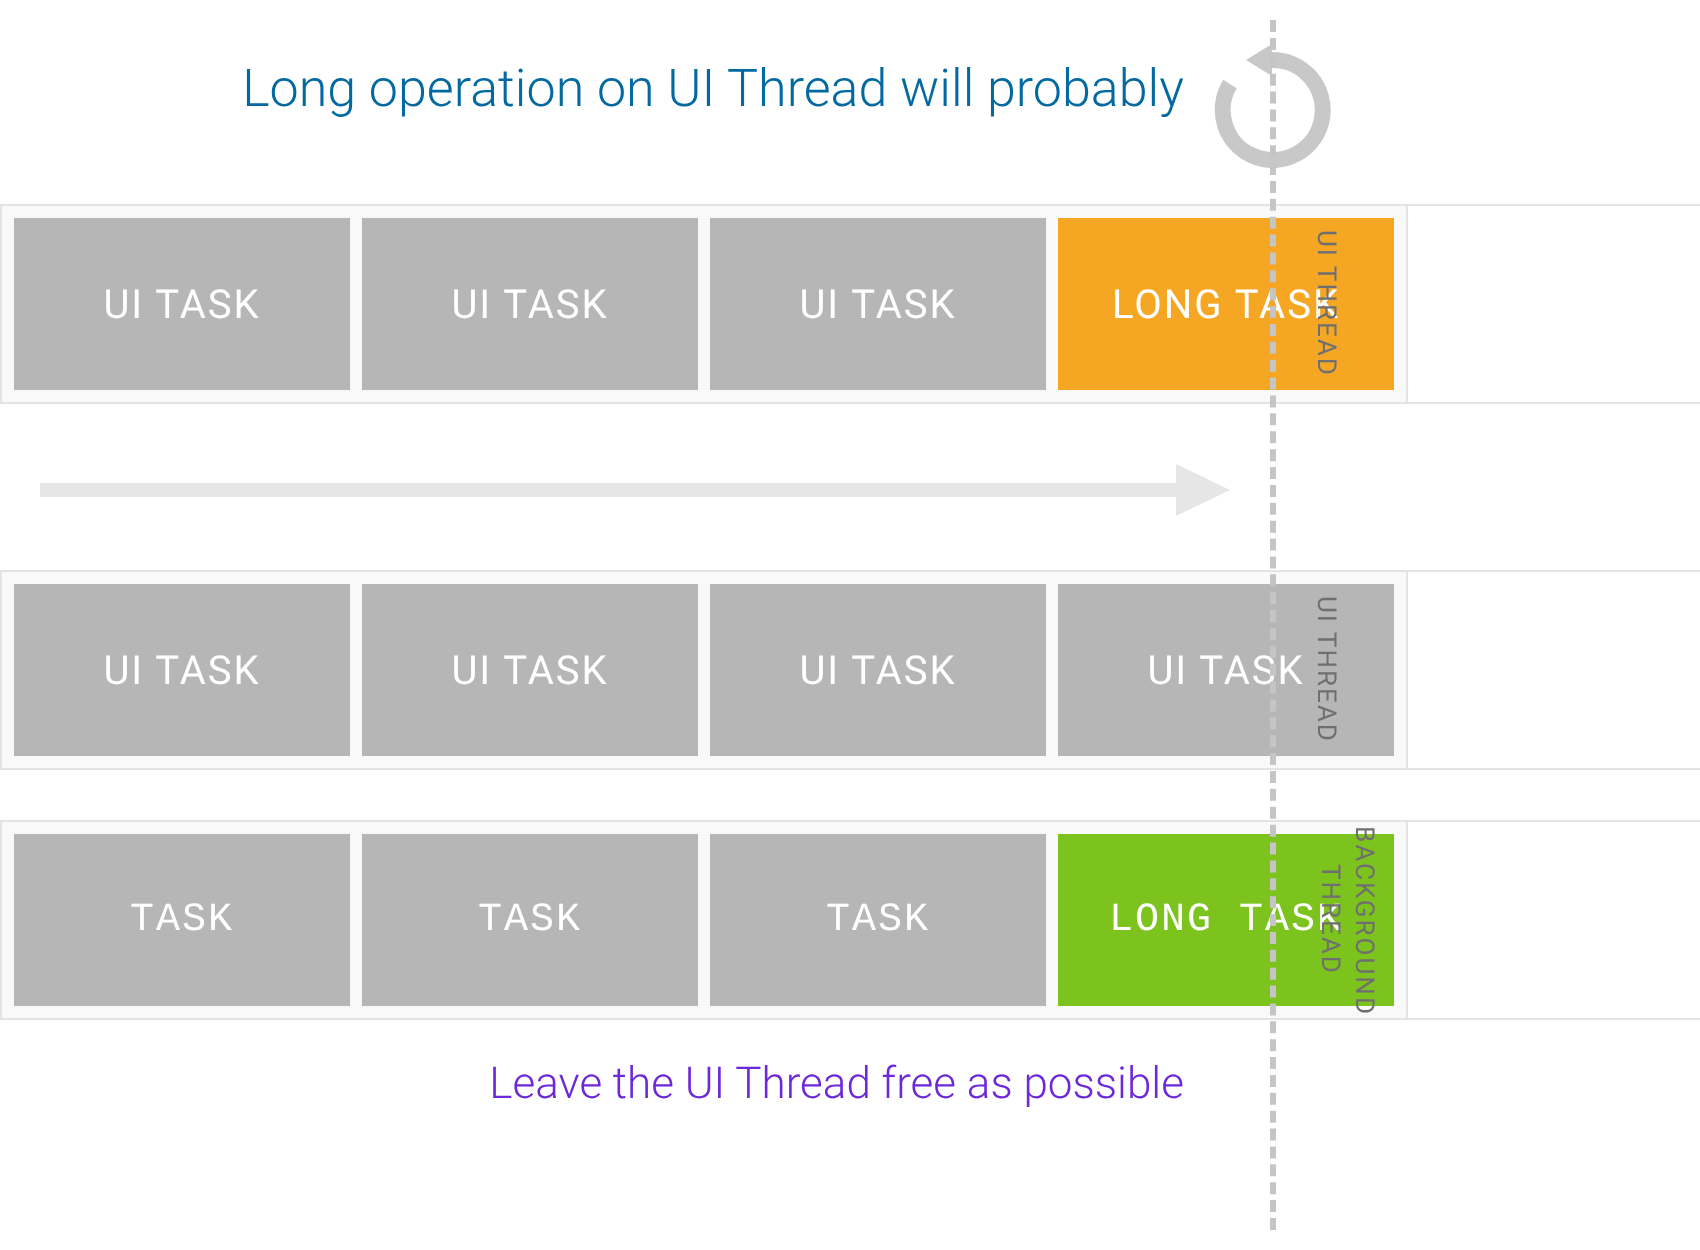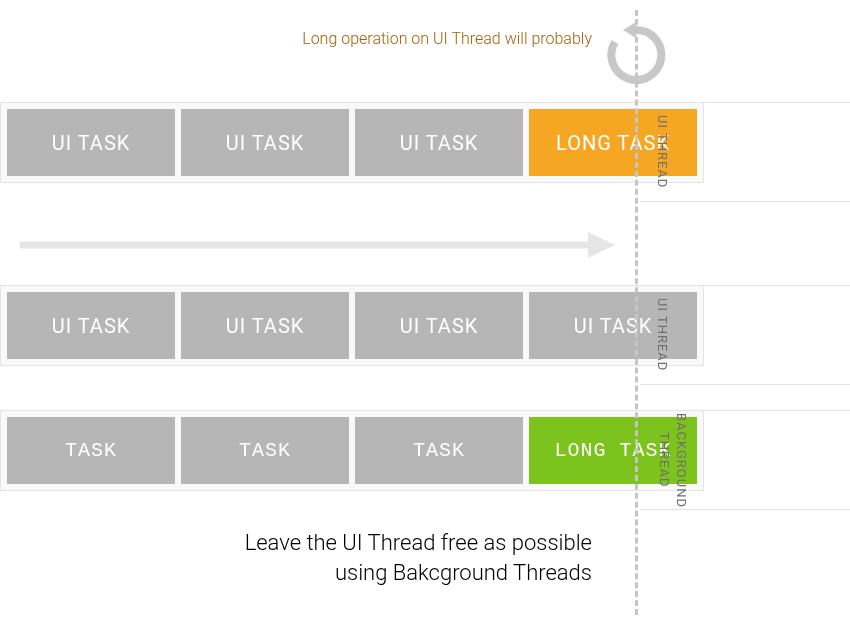--- a/index.html
+++ b/index.html
@@ -17,38 +17,38 @@
     top: 10px;
     bottom: 10px;
     border-left: 3px dashed #c5c5c5;
     z-index: 5;
   }
   .top-caption {
     position: absolute;
     right: 258px;
     top: 28px;
     text-align: right;
-    font-size: 16px;
+    font-size: 26px;
     font-weight: 300;
-    color: #a16207;
+    color: #0369a1;
     line-height: 1.35;
     z-index: 3;
     margin-left: 12px;
   }
   .circle-arrow {
     position: absolute;
     left: 603px;
     top: 22px;
     z-index: 2;
   }
   .row {
     position: absolute;
     left: 0;
     width: 704px;
-    height: 81px;
+    height: 100px;
     border: 1px solid #e4e4e4;
     background: #f9f9f9;
     padding: 6px;
     display: flex;
     gap: 6px;
   }
   .row1 { top: 102px; }
   .row2 { top: 285px; }
   .row3 { top: 410px; font-family: Liberation Mono, monospace; }
   .task {
@@ -85,21 +85,21 @@
     width: 595px;
     height: 30px;
   }
   .bottom-caption {
     position: absolute;
     right: 258px;
     top: 528px;
     text-align: right;
     font-size: 22px;
     font-weight: 300;
-    color: #000000;
+    color: #6d28d9;
     line-height: 1.35;
   }
   .right-bg1 {
     position: absolute;
     left: 640px; top: 102px; width: 210px; height: 100px;
     border-top: 1px solid #e4e4e4;
     border-bottom: 1px solid #e4e4e4;
   }
   .right-bg2 {
     position: absolute;
@@ -156,14 +156,13 @@
 <div class="row row3">
   <div class="task grey">TASK</div>
   <div class="task grey">TASK</div>
   <div class="task grey">TASK</div>
   <div class="task green">LONG TASK</div>
 </div>
 <div class="vlabel vlabel3">BACKGROUND THREAD</div>
 
 <div class="bottom-caption">
   <div>Leave the UI Thread free as possible</div>
-  <div>using Bakcground Threads</div>
 </div>
 
 </body></html>

